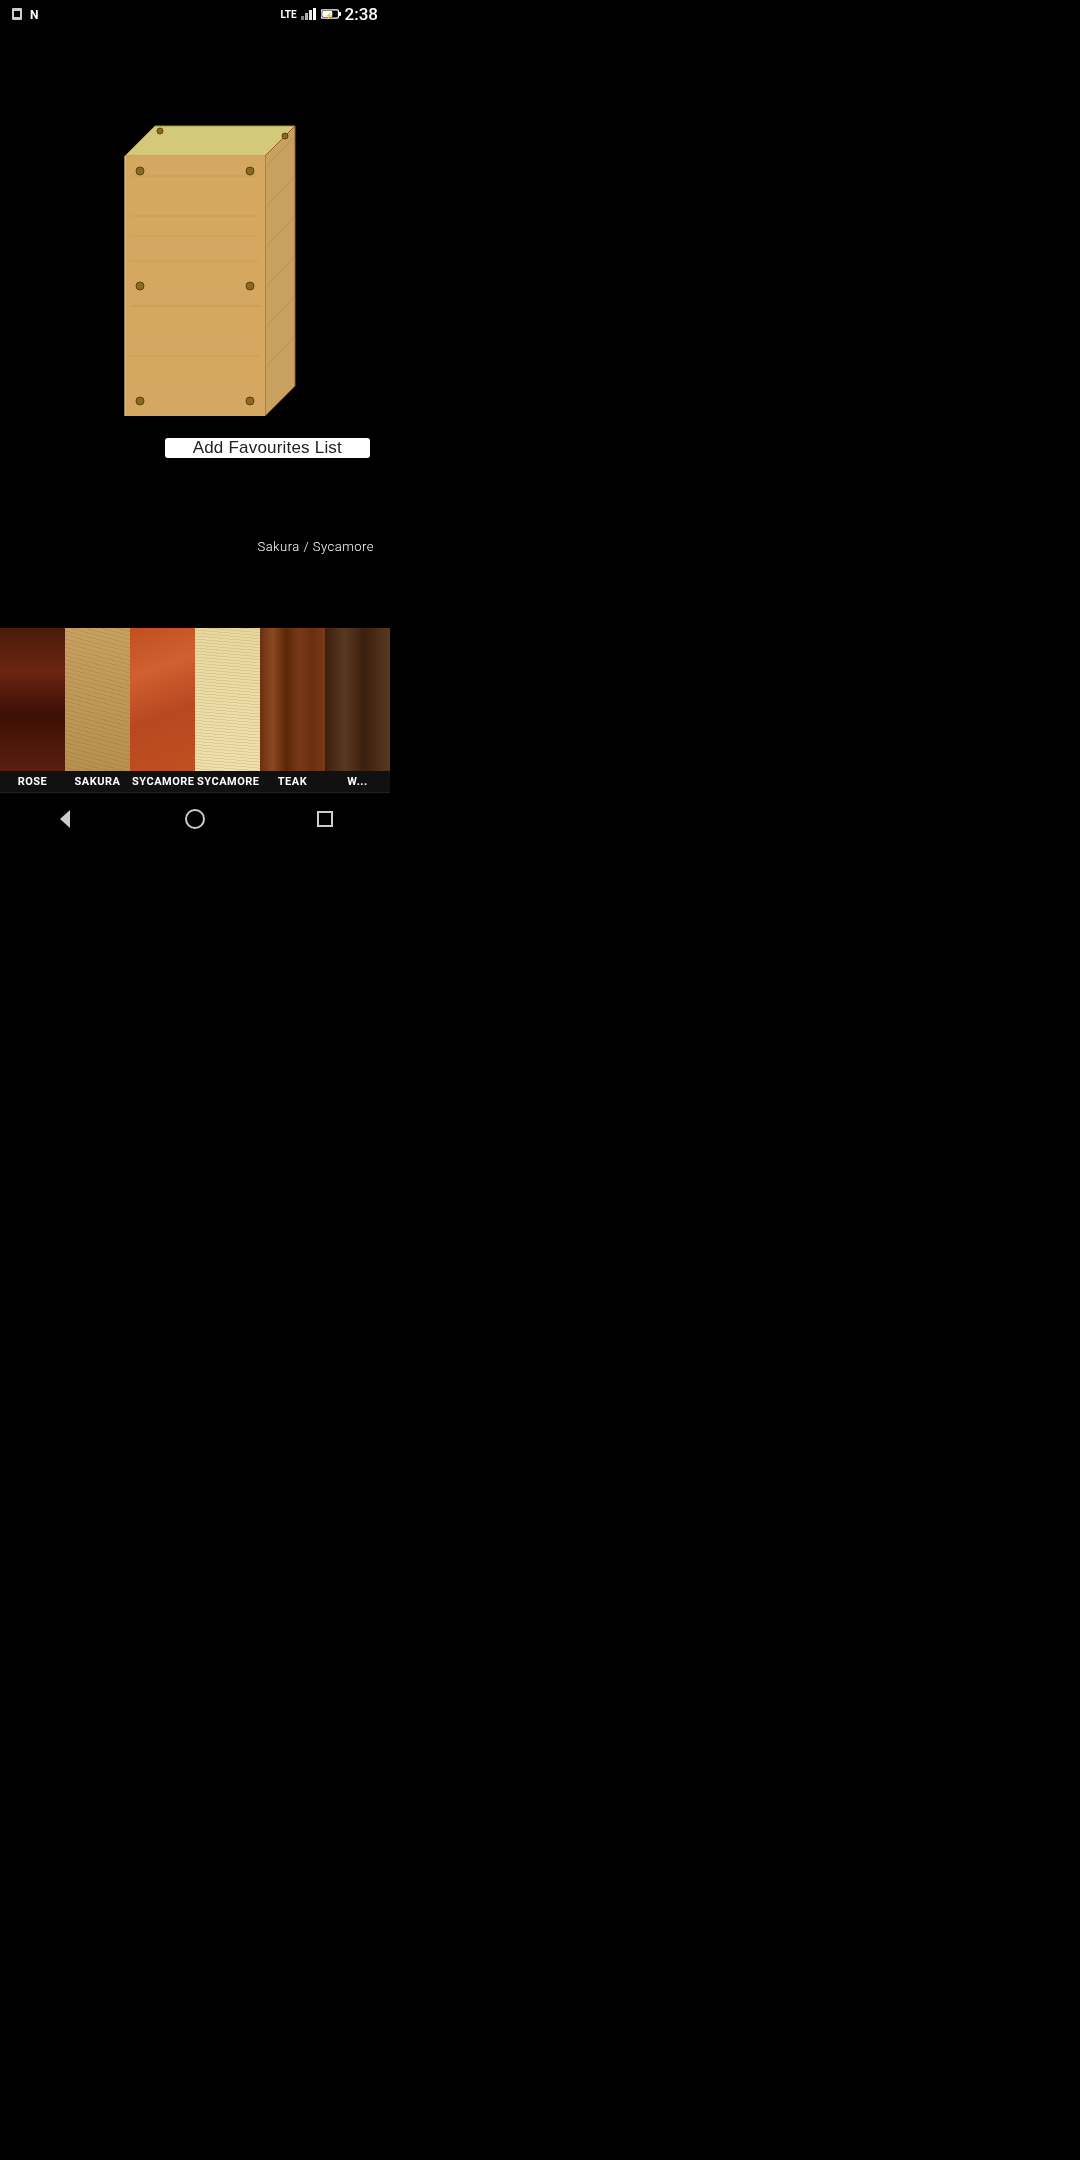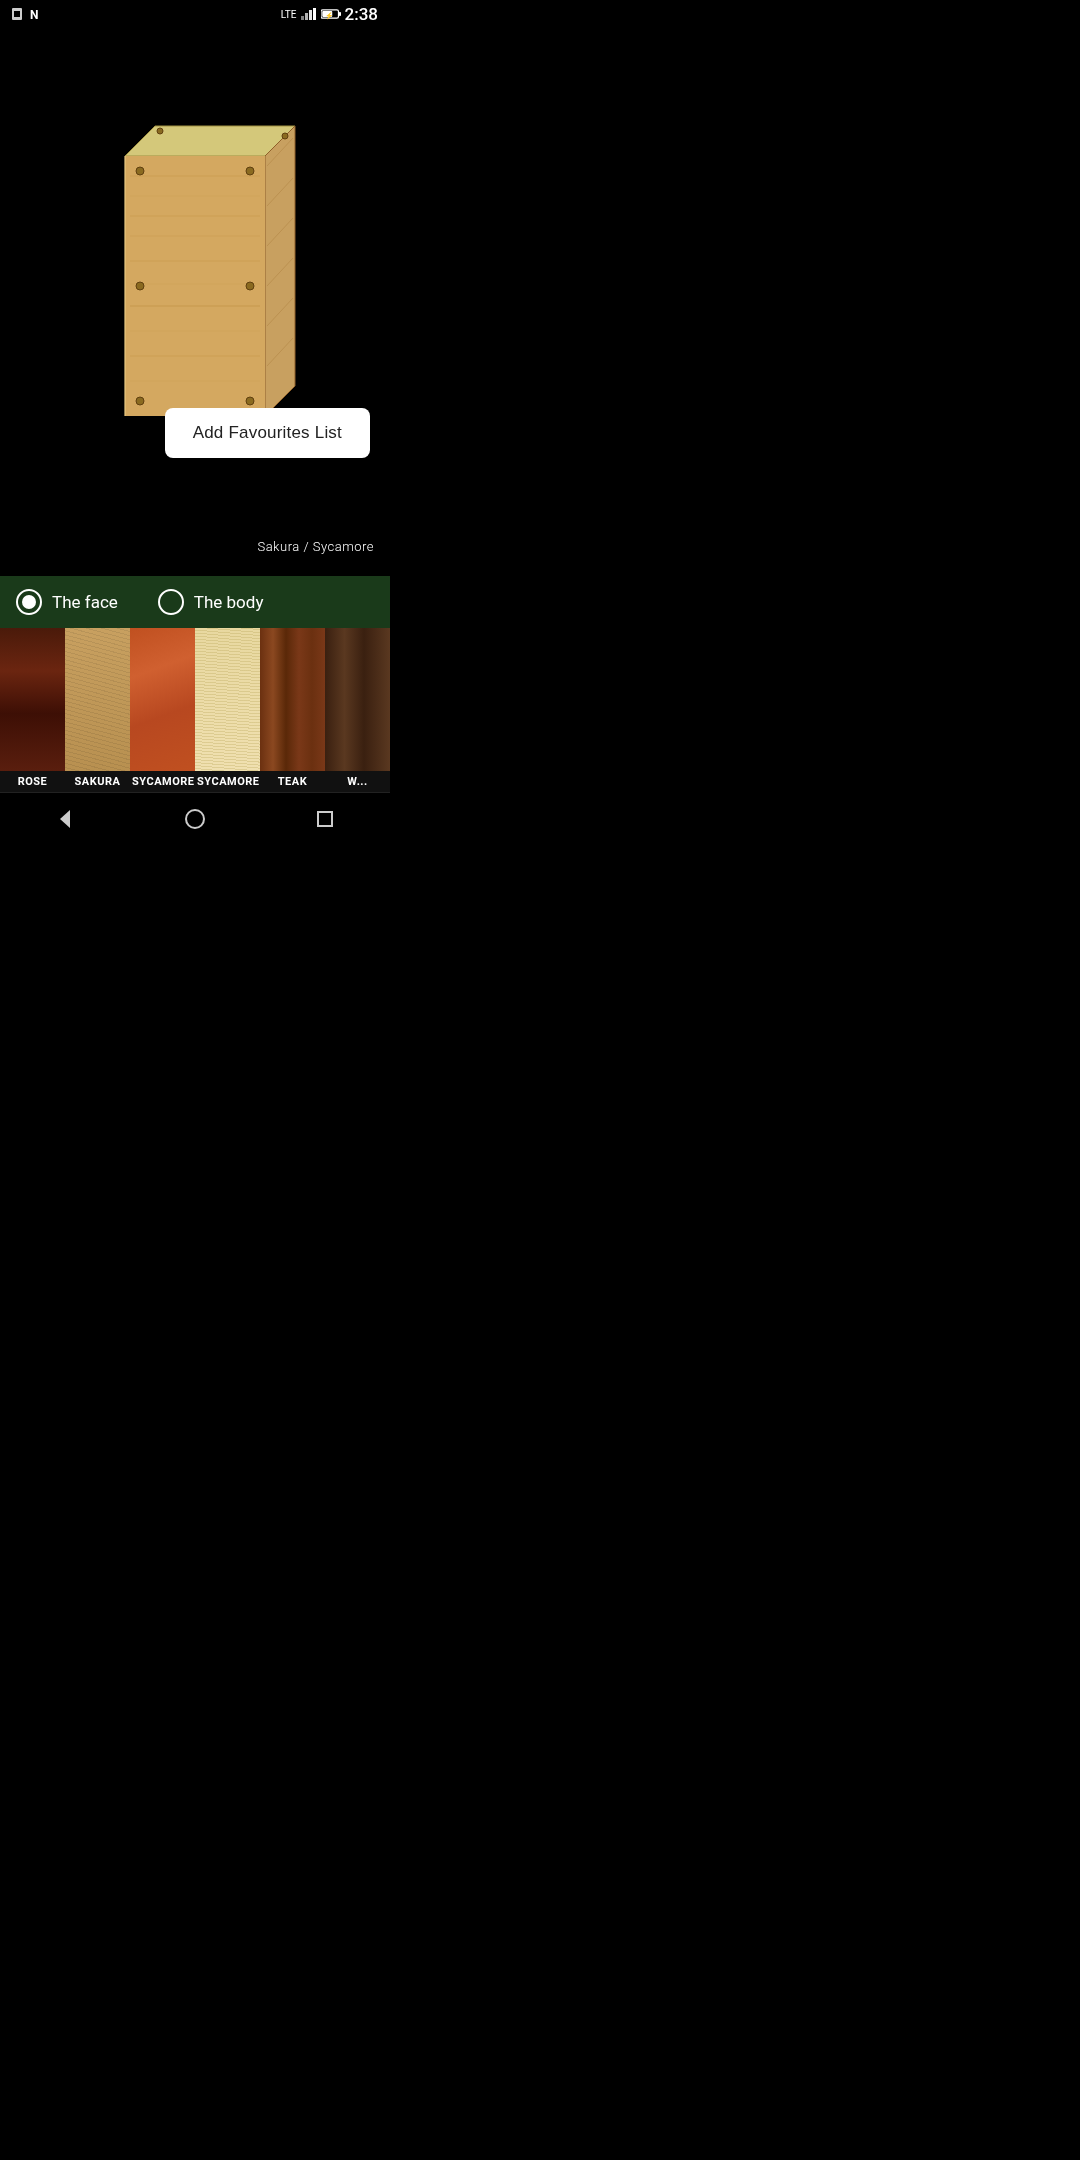--- a/index.html
+++ b/index.html
@@ -67,25 +67,25 @@
       justify-content: center;
     }
 
     
     .add-fav-btn {
       position: absolute;
       bottom: 30px;
       right: 20px;
       background: #fff;
       color: #222;
-      padding: 15px 28px;
+      padding: 0 28px;
       font-size: 17px;
       border: none;
       cursor: pointer;
-      border-radius: 8px;
+      border-radius: 3px;
       font-weight: 400;
       letter-spacing: 0.2px;
       white-space: nowrap;
     }
 
     
     .selection-label {
       position: absolute;
       bottom: 120px;
       right: 16px;
@@ -221,21 +221,21 @@
   <div class="status-bar-left">
     <svg width="14" height="14" viewBox="0 0 14 14">
       <rect x="2" y="1" width="10" height="12" rx="1" fill="white" opacity="0.8"></rect>
       <rect x="4" y="4" width="6" height="6" fill="black"></rect>
     </svg>
     <svg width="12" height="14" viewBox="0 0 12 14">
       <text x="0" y="12" font-size="12" fill="white" font-weight="bold">N</text>
     </svg>
   </div>
   <div class="status-icons">
-    <span style="color:#fff;font-size:10px;font-weight:400;margin-left:20px;">LTE</span>
+    <span style="color:#fff;font-size:10px;font-weight:700;margin-left:20px;">LTE</span>
     <svg width="16" height="12" viewBox="0 0 16 12">
       <rect x="0" y="8" width="3" height="4" fill="white" opacity="0.5"></rect>
       <rect x="4" y="5" width="3" height="7" fill="white" opacity="0.7"></rect>
       <rect x="8" y="2" width="3" height="10" fill="white" opacity="0.9"></rect>
       <rect x="12" y="0" width="3" height="12" fill="white"></rect>
     </svg>
     <svg width="20" height="12" viewBox="0 0 24 12">
       <rect x="0" y="1" width="21" height="10" rx="2" stroke="white" stroke-width="1.5" fill="none"></rect>
       <rect x="21.5" y="3.5" width="2.5" height="5" rx="1" fill="white"></rect>
       <rect x="1.5" y="2.5" width="12" height="7" rx="1" fill="white"></rect>
@@ -291,32 +291,20 @@
       </svg>
     </div>
 
     <button class="add-fav-btn">Add Favourites List</button>
   </div>
 
   <div class="selection-label" style="position:absolute;bottom:290px;right:16px;color:#fff;font-size:13px;font-weight:300;">Sakura / Sycamore</div>
 
   <div class="bottom-panel">
 
-    <div class="radio-row">
-
-      <div class="radio-option">
-        <div class="radio-circle selected"></div>
-        <span class="radio-label">The face</span>
-      </div>
-
-      <div class="radio-option">
-        <div class="radio-circle"></div>
-        <span class="radio-label">The body</span>
-      </div>
-    </div>
 
     <div class="swatches-row">
 
       <div class="swatch">
         <div class="swatch-image wood-rose"></div>
         <div class="swatch-label">ROSE</div>
       </div>
 
       <div class="swatch">
         <div class="swatch-image wood-sakura"></div>

